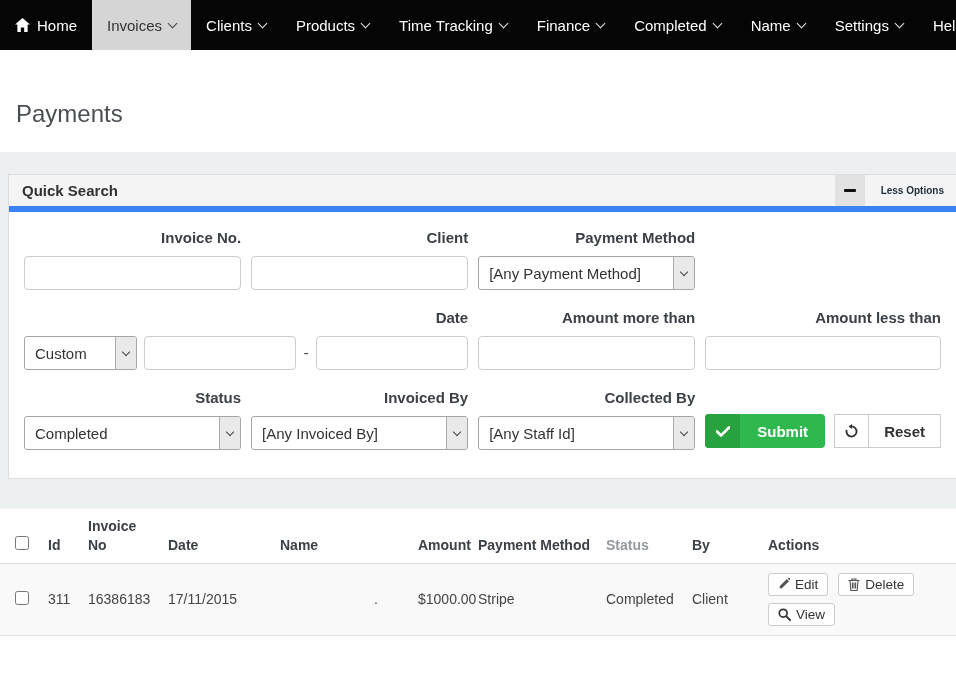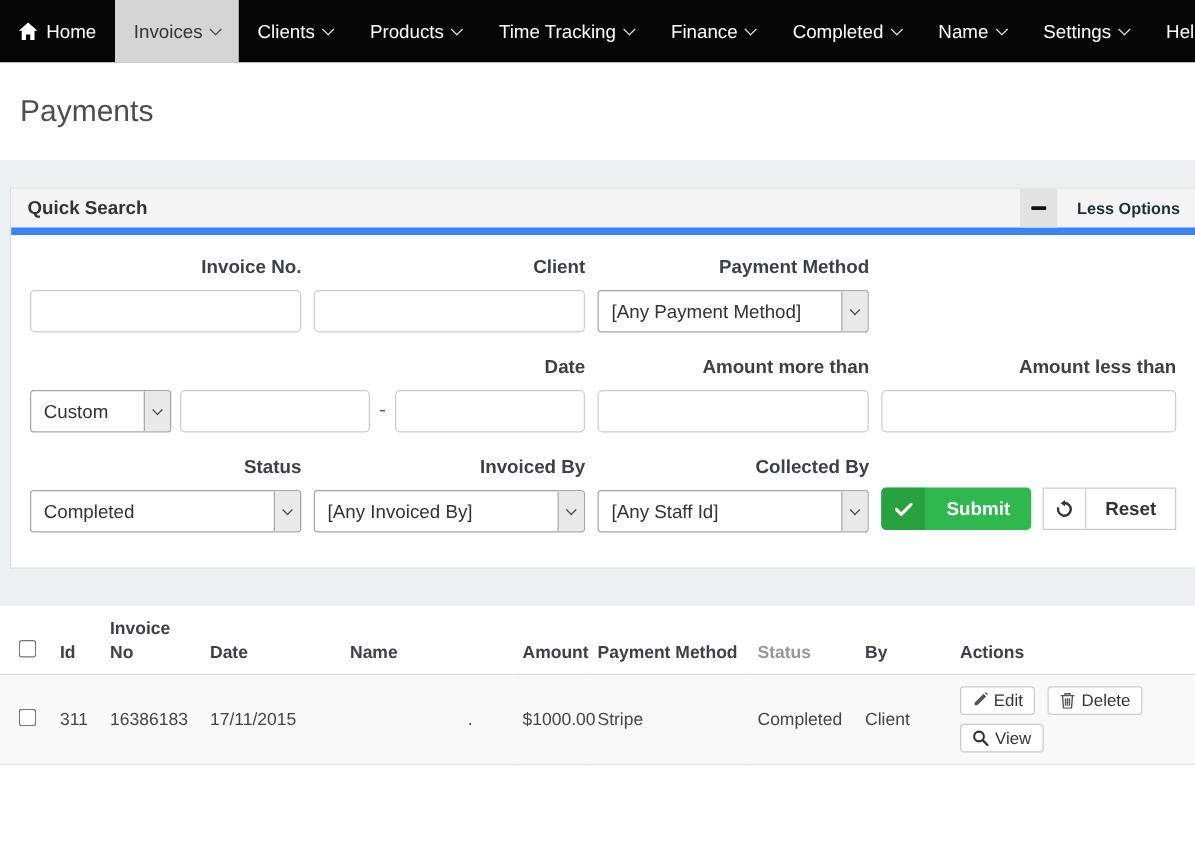--- a/index.html
+++ b/index.html
@@ -10,34 +10,34 @@
   .navbar { height:50px; background:#050505; display:flex; align-items:stretch; }
   .nav-item { display:flex; align-items:center; padding:0 15px; color:#fff;
     font-size:15px; cursor:pointer; text-decoration:none; white-space:nowrap; }
   .nav-item.active { background:#d5d5d5; color:#333; }
   .nav-icon { display:flex; margin-right:7px; }
   .caret { width:7px; height:7px; border-right:1.5px solid currentColor;
     border-bottom:1.5px solid currentColor; transform:rotate(45deg);
     margin-left:7px; margin-top:-4px; opacity:.9; }
 
   
-  .page-header { background:#fff; padding:26px 16px 24px; }
+  .page-header { background:#fff; padding:26px 16px 24px;margin-top:24px; }
   .page-title { font-size:24px; font-weight:400; color:#4a4e53; }
 
   
   .content-band { background:#edf0f1; padding:22px 0 30px 8px; }
   .panel { background:#fff; border:1px solid #ddd; border-right:none; }
   .panel-heading { background:#f4f4f4; border-bottom:6px solid #3b82f6; height:37px;
     display:flex; align-items:center; justify-content:space-between; padding-left:13px; }
   .panel-title { font-weight:700; font-size:15px; color:#333; }
   .heading-right { display:flex; align-items:center; height:100%; }
   .collapse-btn { width:30px; height:100%; background:#e2e2e2; border:none;
     display:flex; align-items:center; justify-content:center; cursor:pointer; }
   .minus-bar { width:12px; height:3px; background:#111; border-radius:1px; }
-  .collapse-label { font-weight:600; font-size:13px; color:#1f2d3a;
+  .collapse-label { font-weight:600; font-size:10px; color:#1f2d3a;
     padding:0 12px 0 16px; cursor:pointer; }
 
   .panel-body { padding:17px 15px 28px; }
   .form-grid { display:grid; grid-template-columns:repeat(4,1fr);
     column-gap:10px; row-gap:19px; }
   .span2 { grid-column: span 2; }
   .fld-label { display:block; font-weight:700; font-size:15px; color:#3c4147;
     margin-bottom:10px;text-align:right; }
   .txt { width:100%; height:34px; border:1px solid #ccc; border-radius:4px;
     padding:0 10px; font-size:15px; font-family:inherit; color:#333; background:#fff; }

